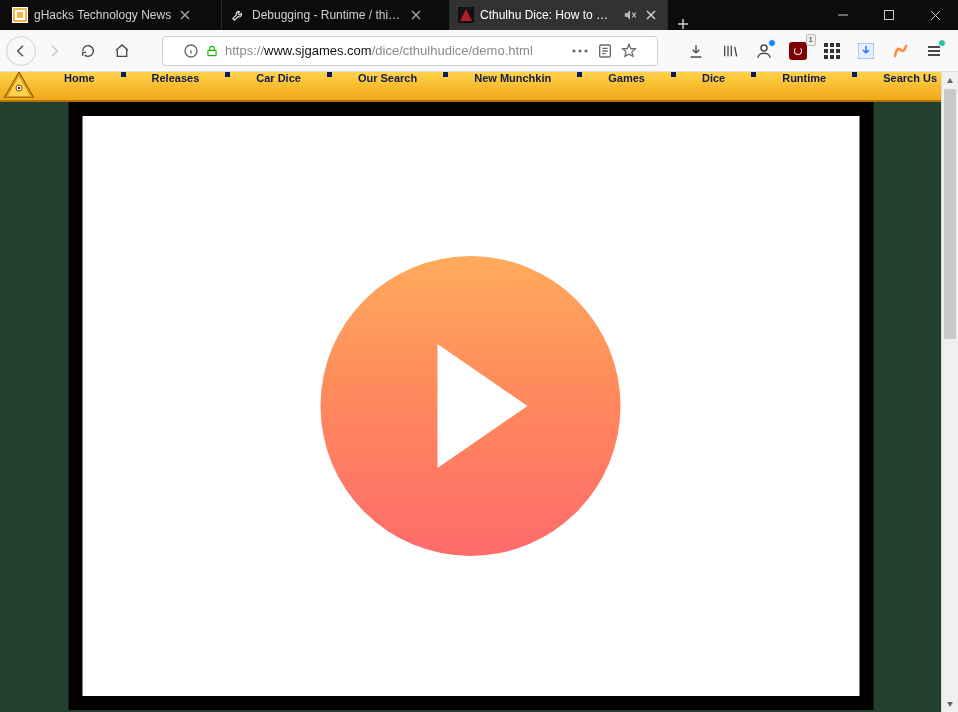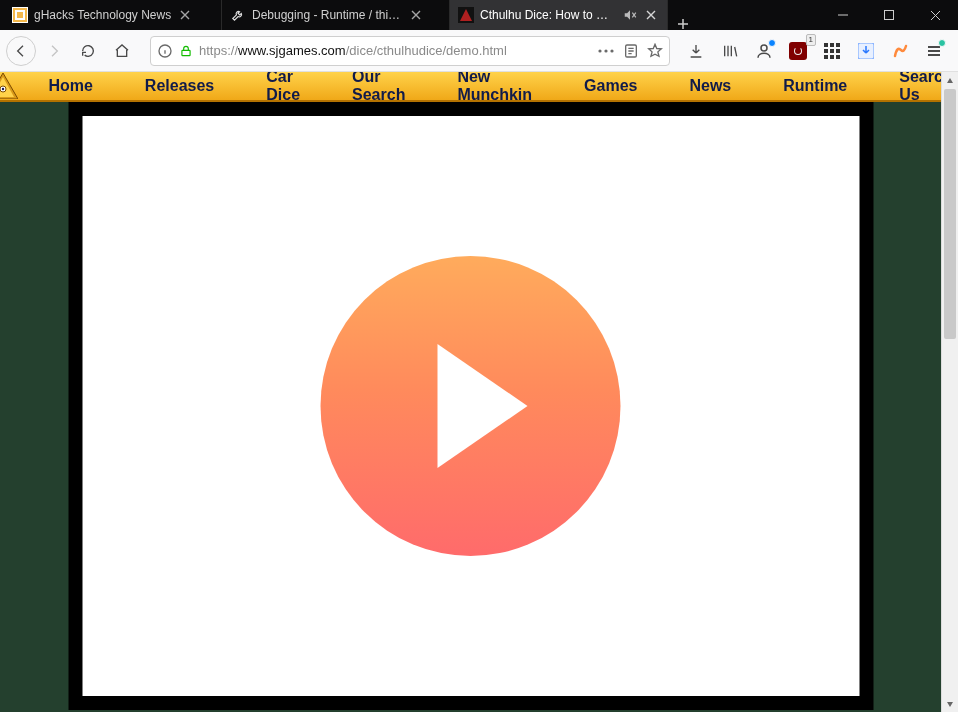--- a/index.html
+++ b/index.html
@@ -16,21 +16,21 @@
   .tab .tab-close { width:16px; height:16px; margin-left:6px; opacity:.8; display:flex; align-items:center; justify-content:center;}
   .newtab { width:30px; display:flex; align-items:center; justify-content:center; color:#ccc; font-size:16px; cursor:pointer;}
   .title-spacer { flex:1; }
   .win-controls { display:flex; }
   .win-btn { width:46px; height:30px; display:flex; align-items:center; justify-content:center; color:#ccc;}
   
   
   .navbar { height:42px; background:#f9f9fa; border-bottom:1px solid #e0e0e0; display:flex; align-items:center; padding:0 6px; gap:2px;}
   .nav-btn { width:32px; height:32px; border-radius:4px; display:flex; align-items:center; justify-content:center; color:#4a4a4a;}
   .nav-btn.disabled { color:#b8b8b8; }
-  .urlbar { flex:1; height:30px; border:1px solid #cfcfcf; border-radius:4px; background:#fff; display:flex; align-items:center; padding:0 6px; gap:6px; margin:0 10px;}
+  .urlbar { flex:1; height:30px; border:1px solid #cfcfcf; border-radius:4px; background:#fff; display:flex; align-items:center; padding:0 20px; gap:6px; margin:0 22px;}
   .urlbar .identity { display:flex; align-items:center; gap:6px; color:#6a6a6a;}
   .urlbar .host { color:#111; }
   .urlbar .rest { color:#8a8a8a;}
   .url-actions { display:flex; align-items:center; gap:8px; color:#6a6a6a;}
   .toolbar-icons { display:flex; align-items:center; gap:6px; padding-right:4px;}
   .tb-ic { width:28px; height:28px; display:flex; align-items:center; justify-content:center; color:#4a4a4a; position:relative;}
   .badge-dot { position:absolute; top:2px; right:2px; width:8px; height:8px; border-radius:50%; background:#0a84ff; border:1px solid #f9f9fa;}
   .badge-dot.green{ background:#2ac3a2;}
   .ublock { width:18px; height:18px; background:#800000; border-radius:3px; position:relative; display:flex; align-items:center; justify-content:center;}
   .ublock .pow { width:8px;height:8px;border:1.5px solid #eee;border-radius:50%;border-top-color:transparent;}
@@ -38,21 +38,21 @@
   
   
   .viewport { position:relative; height:640px; display:flex;}
   .page-wrap { flex:1; position:relative; overflow:hidden;}
   .vscroll { width:17px; background:#f0f0f0; border-left:1px solid #dcdcdc; position:relative;}
   .vscroll .up, .vscroll .down { height:17px; display:flex; align-items:center; justify-content:center; color:#555; font-size:10px; position:absolute; left:0; right:0;}
   .vscroll .up{top:0;} .vscroll .down{bottom:0;}
   .vscroll .thumb { position:absolute; left:2px; right:2px; top:17px; height:250px; background:#c9c9c9; border-radius:2px;}
   
   
-  .site-nav { height:30px; background:linear-gradient(#ffd24a,#f0a818); border-bottom:2px solid #b47200; display:flex; align-items:center; justify-content:center; gap:26px; font-size:16px; font-weight:bold; color:#111b4a;}
+  .site-nav { height:30px; background:linear-gradient(#ffd24a,#f0a818); border-bottom:2px solid #b47200; display:flex; align-items:flex-start; justify-content:center; gap:26px; font-size:11px; font-weight:bold; color:#111b4a;}
   .site-nav a { color:#111b4a; text-decoration:none; cursor:pointer;}
   .site-nav .sep { width:5px; height:5px; background:#0a1a5a; border-radius:0;}
   .logo-pyr { width:30px; height:26px; display:flex; align-items:flex-end; justify-content:center; margin-right:4px;}
   
   .page-bg { position:absolute; inset:0; background:#24402e;}
   .content-col { position:absolute; left:50%; transform:translateX(-50%); top:30px; width:805px; }
   .video-frame { background:#000; padding:14px 14px 14px 14px;}
   .video-box { background:#fff; width:100%; height:580px; display:flex; align-items:center; justify-content:center;}
   .play-button { width:300px; height:300px; border-radius:50%; background:linear-gradient(180deg,#ffab5c 0%, #ff8a5c 45%, #ff6b6b 100%); display:flex; align-items:center; justify-content:center; cursor:pointer; box-shadow:0 0 0 0 rgba(0,0,0,0);}
   .play-triangle { width:0;height:0; border-left:90px solid #fff; border-top:62px solid transparent; border-bottom:62px solid transparent; margin-left:24px;}
@@ -270,21 +270,21 @@
       <a>Releases</a>
         <span class="sep"></span>
       <a>Car Dice</a>
         <span class="sep"></span>
       <a>Our Search</a>
         <span class="sep"></span>
       <a>New Munchkin</a>
         <span class="sep"></span>
       <a>Games</a>
         <span class="sep"></span>
-      <a>News</a>
+      <a>Dice</a>
         <span class="sep"></span>
       <a>Runtime</a>
         <span class="sep"></span>
       <a>Search Us</a>
     </div>
 
     <div class="content-col">
       <div class="video-frame">
         <div class="video-box">
           <div class="play-button">

